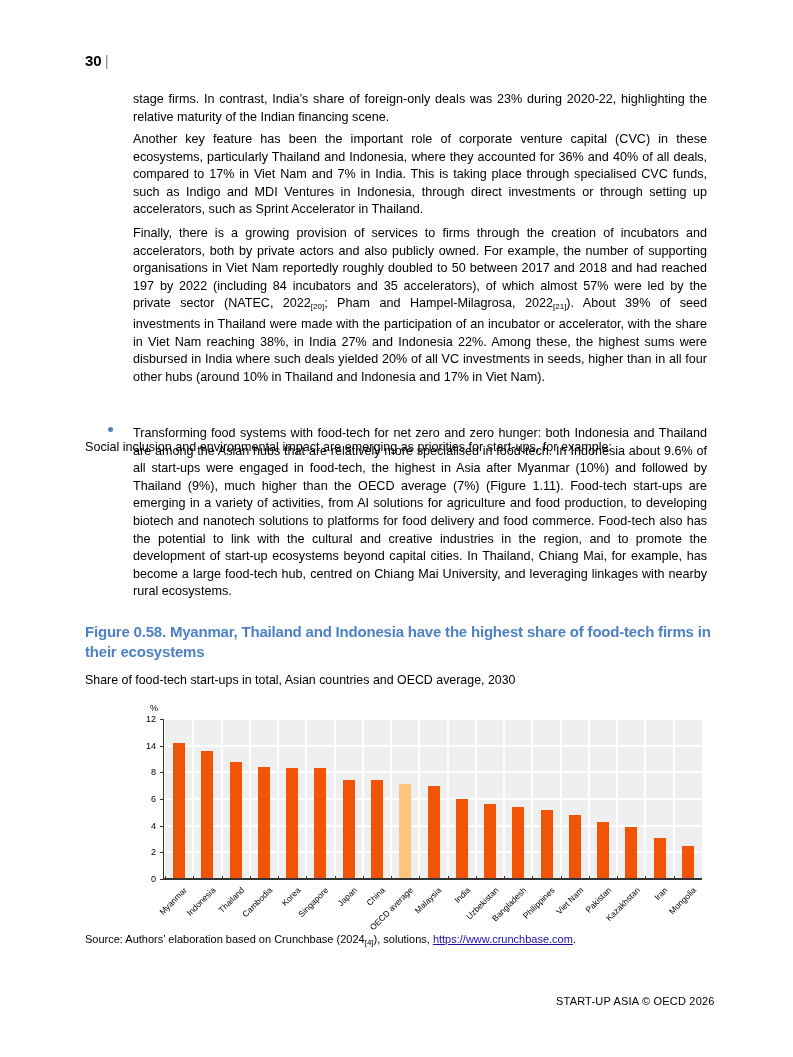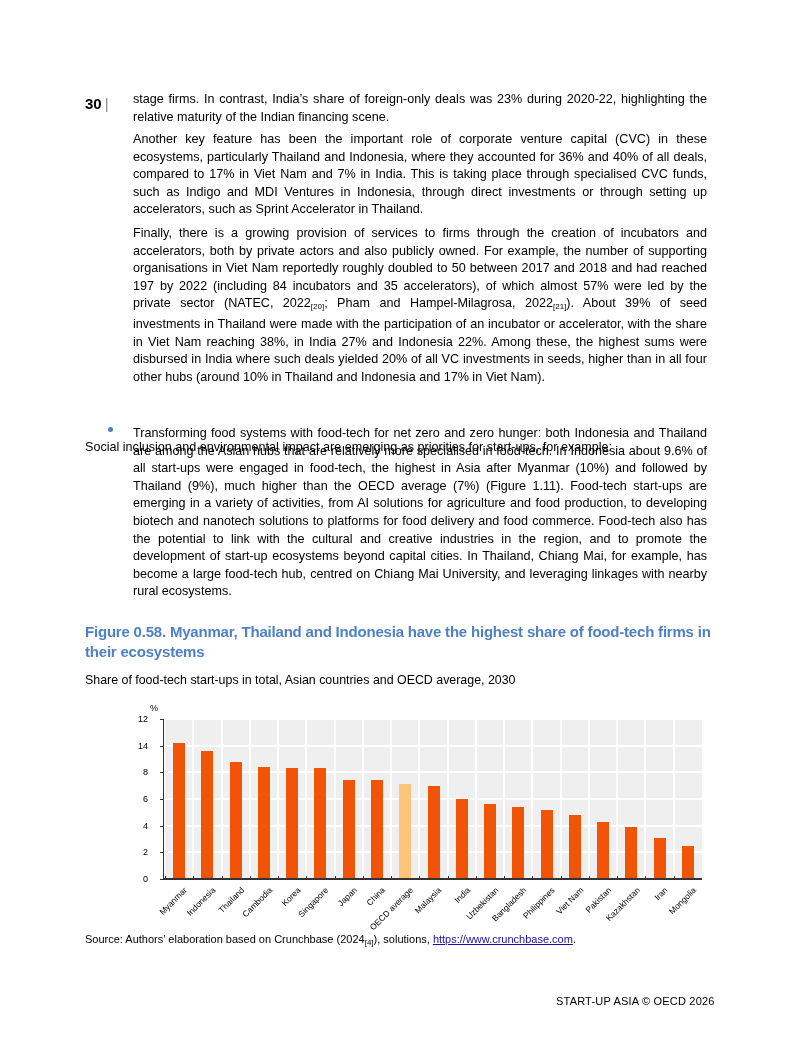--- a/index.html
+++ b/index.html
@@ -1,38 +1,38 @@
 <!DOCTYPE html>
 <html><head>
 <meta charset="utf-8">
 <style>
   html, body { margin:0; padding:0; background:#ffffff; }
   body { width:793px; height:1057px; position:relative; overflow:hidden;
          font-family:"Liberation Sans", sans-serif; color:#000; }
-  .page-num { position:absolute; left:85px; top:52px; font-size:15px; font-weight:bold;margin-top:43px; }
+  .page-num { position:absolute; left:85px; top:52px; font-size:15px; font-weight:bold; }
   .page-num .bar { font-weight:normal; color:#888; margin-left:3px; }
   .para { position:absolute; left:133px; width:574px; font-size:12.6px; line-height:17.6px;
           text-align:justify; margin:0; }
   .lead { position:absolute; left:85px; width:622px; font-size:12.6px; line-height:17.6px; margin:0; }
   .bullet-dot { position:absolute; left:108px; top:427px; width:5px; height:5px; border-radius:50%;
                 background:#4f81bd; }
   sub.ref { font-size:8px; vertical-align:-2px; }
   .fig-title { position:absolute; left:85px; top:622px; width:630px; font-size:15px; line-height:20px;
                font-weight:bold; color:#4e81c4; letter-spacing:-0.2px; }
   .fig-subtitle { position:absolute; left:85px; top:673px; font-size:12.4px; }
   .chart { position:absolute; left:0; top:0; width:793px; height:1057px; pointer-events:none; }
   .chart * { pointer-events:auto; }
   .plot-bg { position:absolute; left:165px; top:719px; width:537px; height:160px; background:#efefef; }
   .gridline-h { position:absolute; left:165px; width:537px; height:2px; background:#ffffff; }
   .gridline-v { position:absolute; top:719px; width:2px; height:160px; background:#ffffff; }
   .y-axis { position:absolute; left:163px; top:719px; width:1px; height:160px; background:#333; }
   .x-axis { position:absolute; left:163px; top:878px; width:539px; height:1.5px; background:#333; }
   .y-tick { position:absolute; left:160px; width:4px; height:1px; background:#333; }
   .x-tick { position:absolute; top:876px; width:1px; height:4px; background:#333; }
-  .y-label { position:absolute; width:30px; left:118px; text-align:right; font-size:9px; line-height:10px; }
+  .y-label { position:absolute; width:30px; left:126px; text-align:right; font-size:9px; line-height:10px; }
   .y-unit { position:absolute; left:150px; top:703px; font-size:9px; }
   .bar { position:absolute; width:12px; }
   .x-label { position:absolute; top:885px; font-size:8.4px; white-space:nowrap;
              transform-origin:100% 0; transform:rotate(-45deg); text-align:right; }
   .source { position:absolute; left:85px; top:933px; font-size:11px; }
   .source a { color:#1a0dab; text-decoration:underline; }
   .footer { position:absolute; left:556px; top:995px; font-size:11px; letter-spacing:0.2px; }
 </style>
 </head>
 <body>

